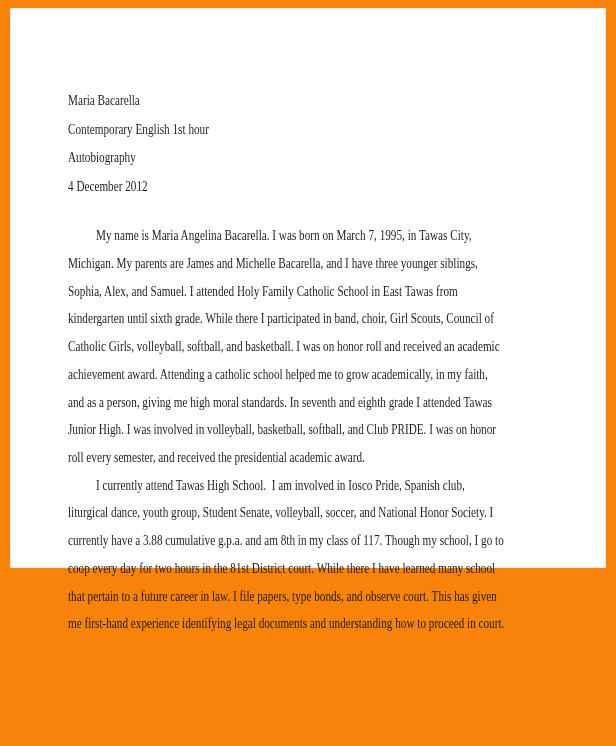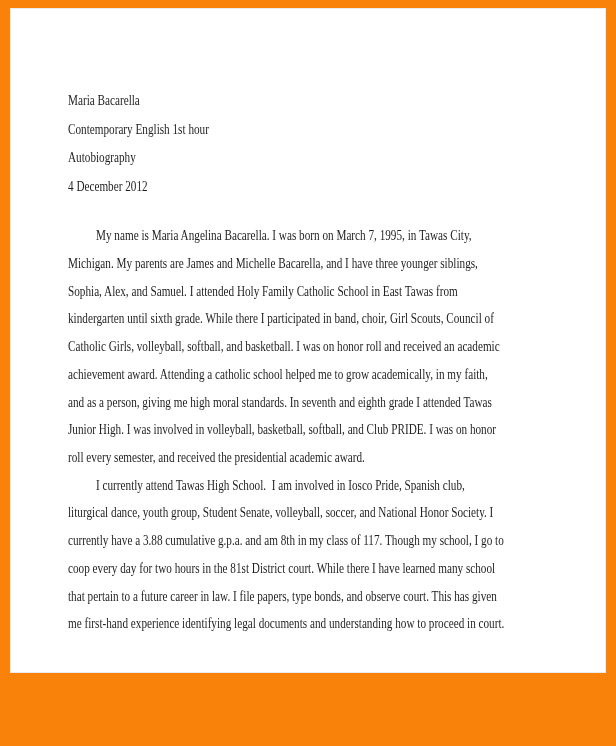--- a/index.html
+++ b/index.html
@@ -17,21 +17,21 @@
   .frame {
     position: absolute;
     inset: 0;
     background: #f8820a;
   }
   .page {
     position: absolute;
     left: 10px;
     top: 8px;
     width: 596px;
-    height: 665px;
+    height: 560px;
     background: #ffffff;
     border: 1px solid #ebebeb;
     box-sizing: border-box;
   }
   
   .content {
     position: absolute;
     left: 57px;
     top: 78px;
     width: 680px;

